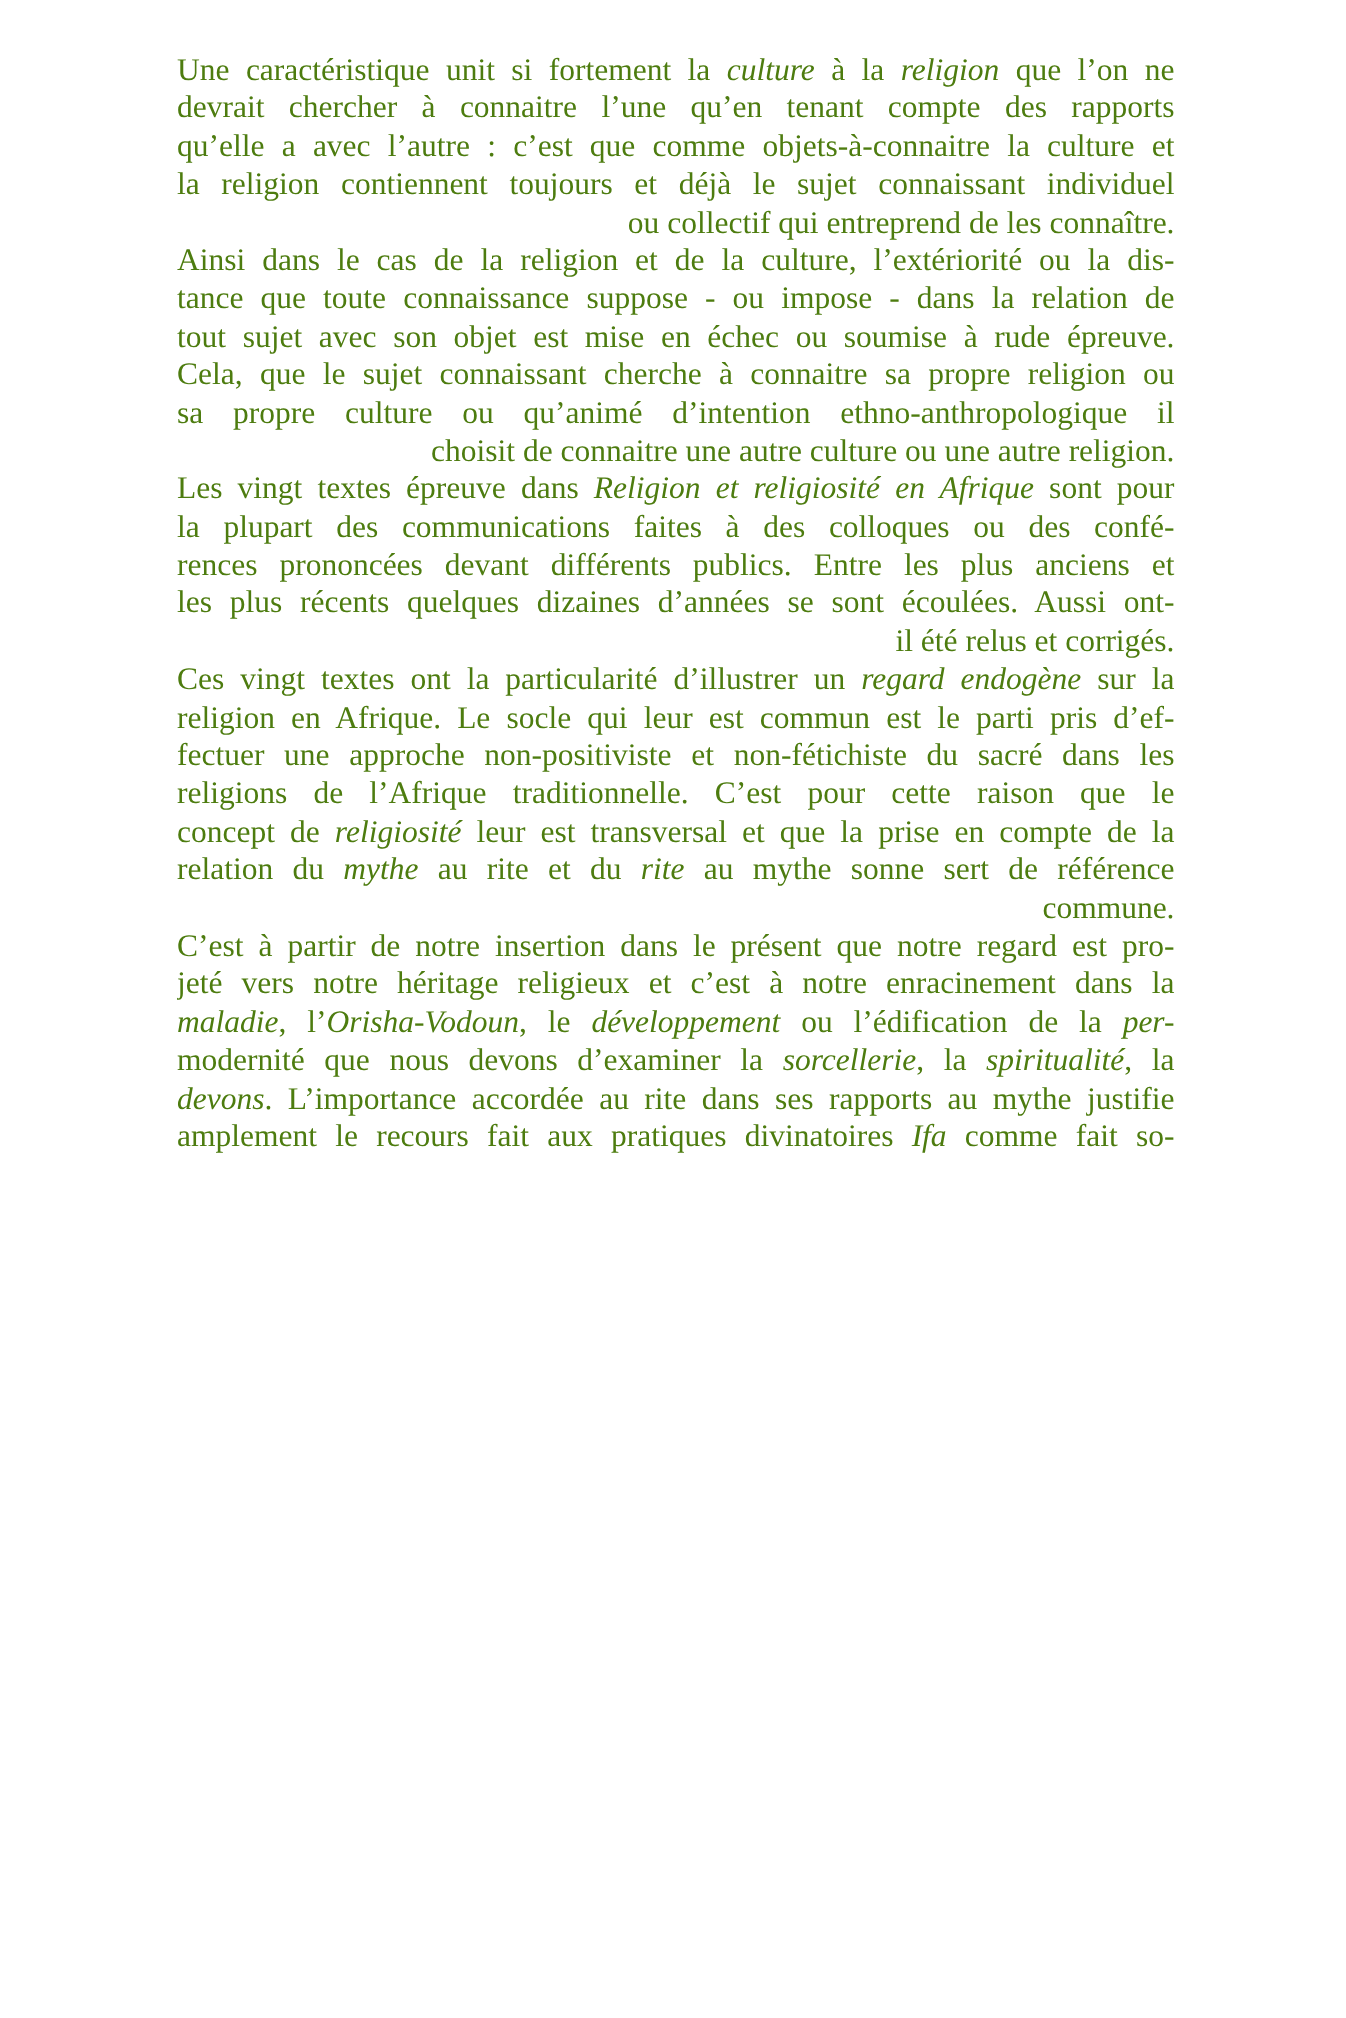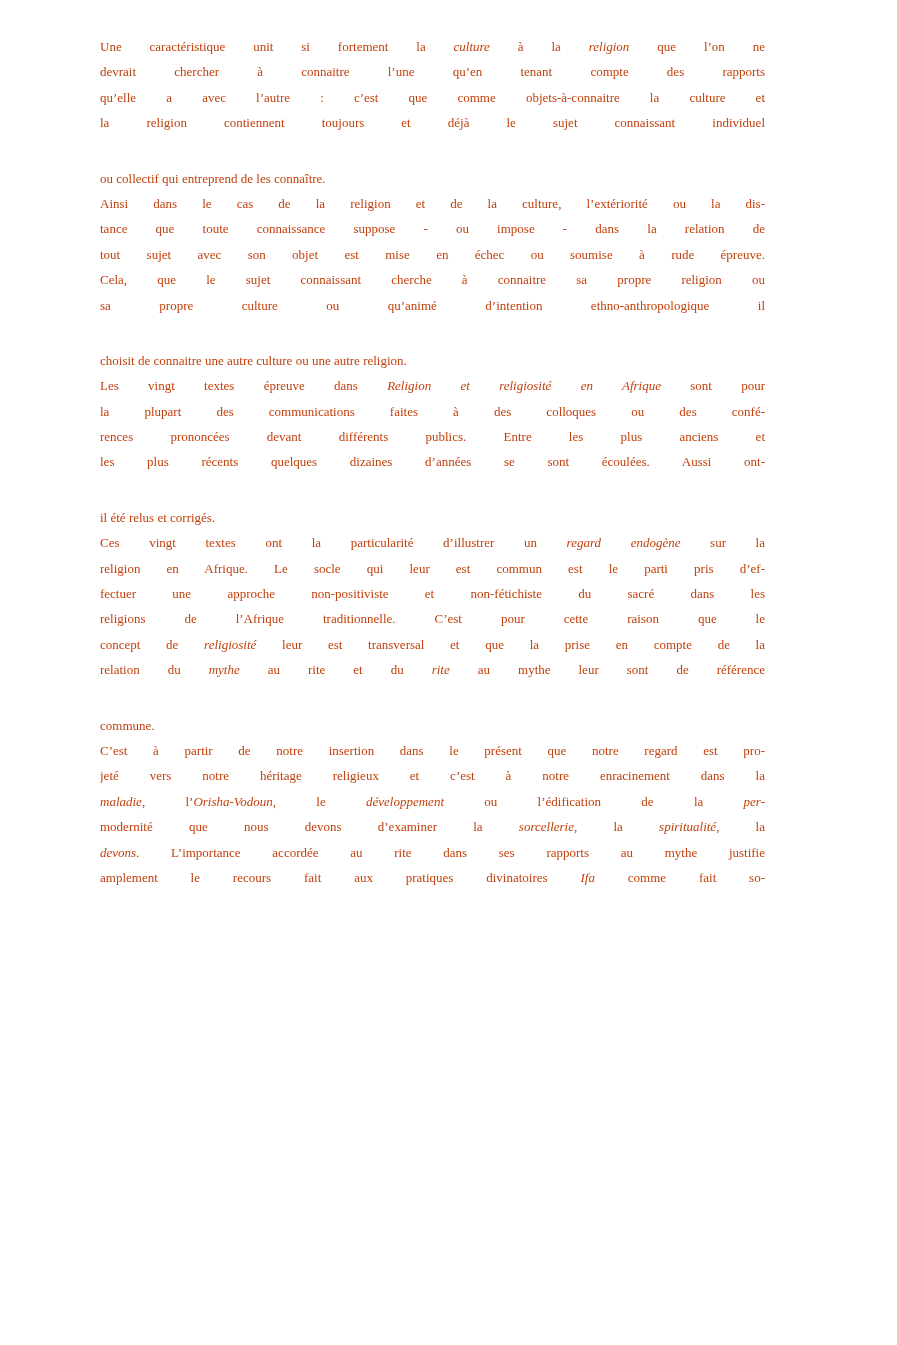--- a/index.html
+++ b/index.html
@@ -10,41 +10,40 @@
   .page {
     position: relative;
     width: 897px;
     height: 1345px;
     background: #ffffff;
     overflow: hidden;
     font-family: "Liberation Serif", "DejaVu Serif", serif;
   }
   .page-text {
     position: absolute;
-    left: 100px;
+    left: 118px;
     top: 34px;
     width: 665px;
-    color: #c2410c;
-    font-size: 13px;
+    color: #4d7c0f;
+    font-size: 21px;
     line-height: 25.4px;
   }
   .text-line {
     text-align: justify;
     height: 25.4px;
     overflow: hidden;
   }
   
   .text-line::after {
     content: "";
     display: inline-block;
     width: 100%;
   }
   .text-line.para-end {
-    text-align: left;
-    margin-top: 30px;
+    text-align: right;
   }
   .text-line.para-end::after {
     content: none;
   }
   .text-line i {
     font-style: italic;
   }
 </style>
 </head>
 <body>
@@ -65,21 +64,21 @@
     <div class="text-line"><span>Les vingt textes épreuve dans </span><i>Religion et religiosité en Afrique</i><span> sont pour</span></div>
     <div class="text-line"><span>la plupart des communications faites à des colloques ou des confé-</span></div>
     <div class="text-line"><span>rences prononcées devant différents publics. Entre les plus anciens et</span></div>
     <div class="text-line"><span>les plus récents quelques dizaines d’années se sont écoulées. Aussi ont-</span></div>
     <div class="text-line para-end"><span>il été relus et corrigés.</span></div>
     <div class="text-line"><span>Ces vingt textes ont la particularité d’illustrer un </span><i>regard endogène</i><span> sur la</span></div>
     <div class="text-line"><span>religion en Afrique. Le socle qui leur est commun est le parti pris d’ef-</span></div>
     <div class="text-line"><span>fectuer une approche non-positiviste et non-fétichiste du sacré dans les</span></div>
     <div class="text-line"><span>religions de l’Afrique traditionnelle. C’est pour cette raison que le</span></div>
     <div class="text-line"><span>concept de </span><i>religiosité</i><span> leur est transversal et que la prise en compte de la</span></div>
-    <div class="text-line"><span>relation du </span><i>mythe</i><span> au rite et du </span><i>rite</i><span> au mythe leur sont de référence</span></div>
+    <div class="text-line"><span>relation du </span><i>mythe</i><span> au rite et du </span><i>rite</i><span> au mythe sonne sert de référence</span></div>
     <div class="text-line para-end"><span>commune.</span></div>
     <div class="text-line"><span>C’est à partir de notre insertion dans le présent que notre regard est pro-</span></div>
     <div class="text-line"><span>jeté vers notre héritage religieux et c’est à notre enracinement dans la</span></div>
     <div class="text-line"><i>maladie</i><span>, l’</span><i>Orisha-Vodoun</i><span>, le </span><i>développement</i><span> ou l’édification de la </span><i>per-</i></div>
     <div class="text-line"><span>modernité que nous devons d’examiner la </span><i>sorcellerie</i><span>, la </span><i>spiritualité</i><span>, la</span></div>
     <div class="text-line"><i>devons</i><span>. L’importance accordée au rite dans ses rapports au mythe justifie</span></div>
     <div class="text-line"><span>amplement le recours fait aux pratiques divinatoires </span><i>Ifa</i><span> comme fait so-</span></div>
   </div>
 </div>
 

